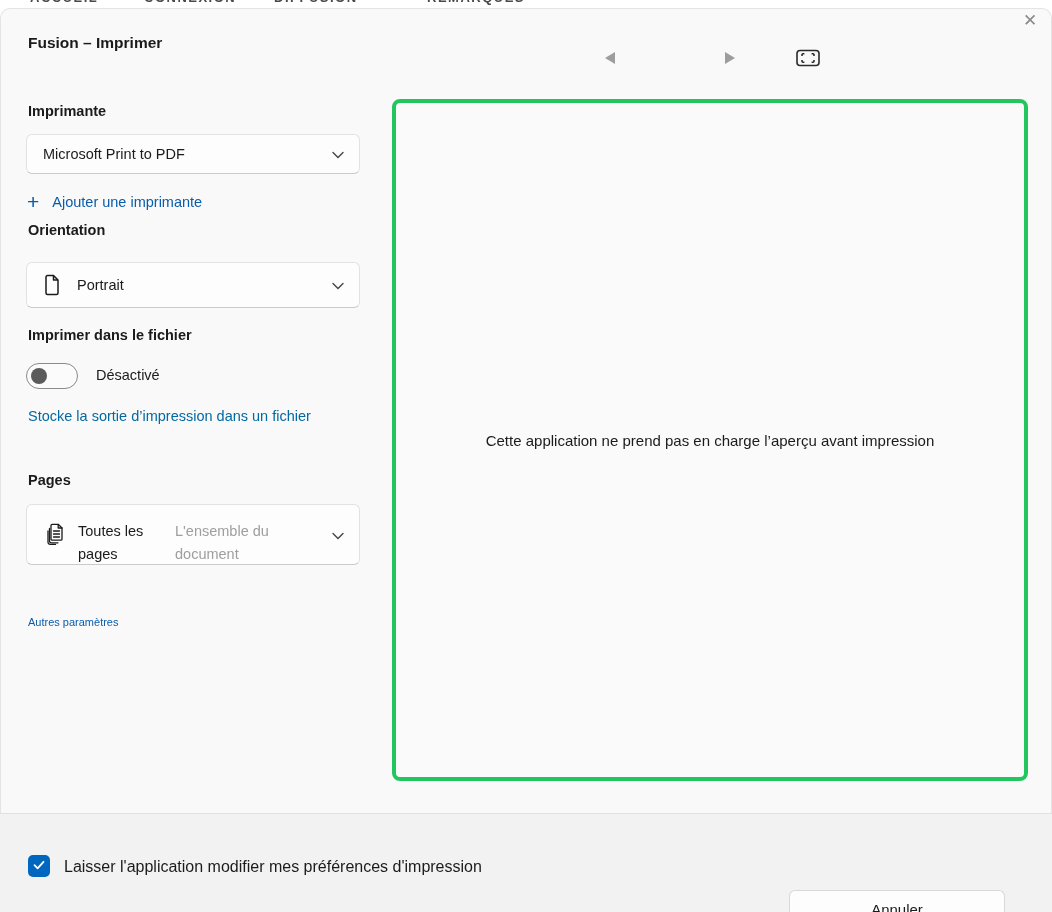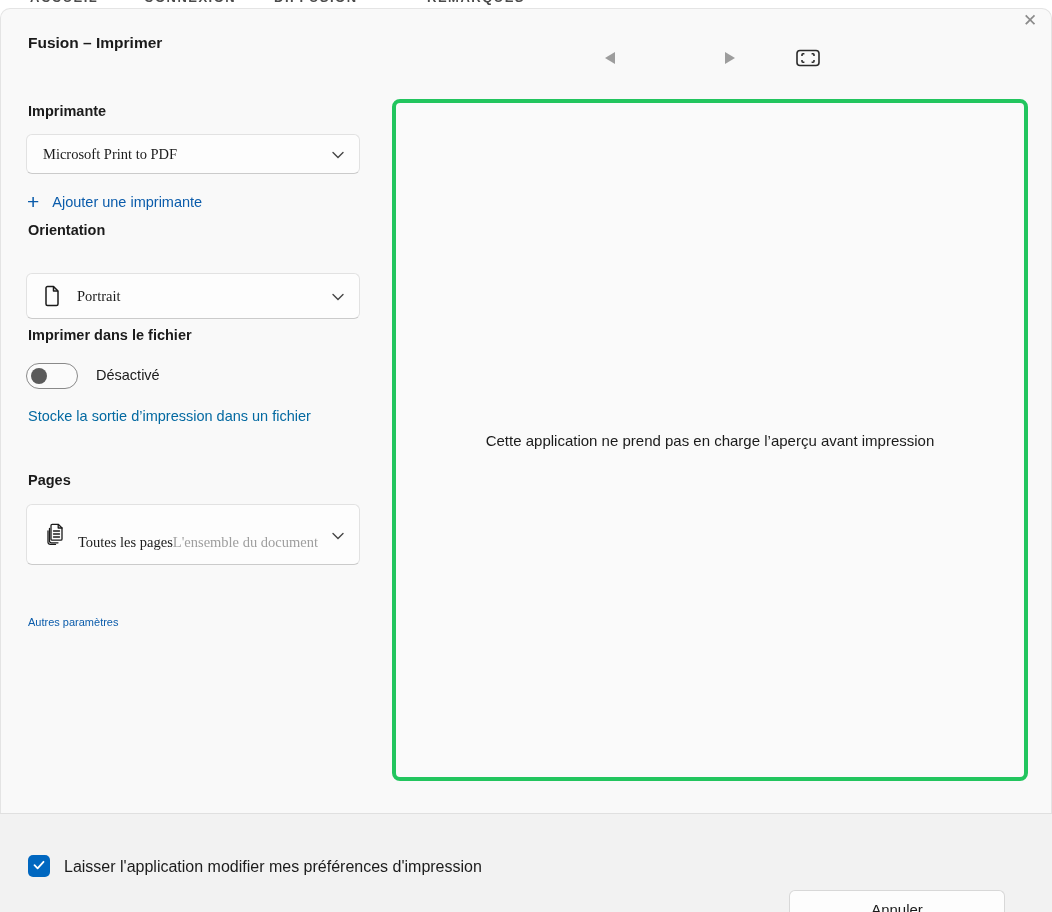--- a/index.html
+++ b/index.html
@@ -38,33 +38,33 @@
   .field-label{position:absolute;font-size:14.5px;color:#1b1b1b;font-weight:bold;}
   .lbl-printer{left:28px;top:103px;}
   .lbl-orientation{left:28px;top:222px;}
   .lbl-ptf{left:28px;top:327px;}
   .lbl-pages{left:28px;top:472px;}
 
   
   .dd{
     position:absolute;left:26px;width:334px;background:#fdfdfd;
     border:1px solid #e2e2e2;border-bottom-color:#cbcbcb;border-radius:6px;
-    display:flex;align-items:center;box-sizing:border-box;padding:0 40px 0 16px;font-family:Liberation Serif, serif;
+    display:flex;align-items:center;box-sizing:border-box;padding:0 40px 0 16px;
   }
   .dd-printer{top:134px;height:40px;}
-  .dd-orientation{top:273px;height:46px;}
+  .dd-orientation{top:262px;height:46px;}
   .dd-pages{top:504px;height:61px;}
   .dd .dd-text{font-size:14.5px;color:#1b1b1b;white-space:nowrap;}
   .dd .chev{position:absolute;right:15px;top:50%;transform:translateY(-50%);}
   .dd-icon{flex:0 0 auto;display:flex;align-items:center;}
   .dd-orientation .dd-icon{margin-right:16px;}
   .dd-pages .dd-icon{margin-right:13px;margin-left:2px;}
   .dd-2line{display:flex;flex-direction:row;justify-content:center;margin-top:16px;}
   .dd-2line .main{font-size:14.5px;color:#1b1b1b;line-height:23px;}
-  .dd-2line .sub{font-size:14.5px;color:#9e9e9e;line-height:23px;text-align:center;}
+  .dd-2line .sub{font-size:14.5px;color:#9e9e9e;line-height:23px;}
 
   
   .link-row{position:absolute;display:flex;align-items:center;color:#0b5cab;background:transparent;border:none;padding:0;}
   .add-printer{left:27px;top:191px;font-size:14.5px;}
   .add-printer .plus{font-size:21px;font-weight:400;margin-right:13px;line-height:22px;color:#0b5cab;}
   .more-settings{left:28px;top:591px;font-size:11px;margin-top:25px;}
 
   
   .toggle{position:absolute;left:26px;top:363px;width:52px;height:26px;border:1px solid #8a8a8a;border-radius:14px;
     background:#fbfbfb;box-sizing:border-box;}

